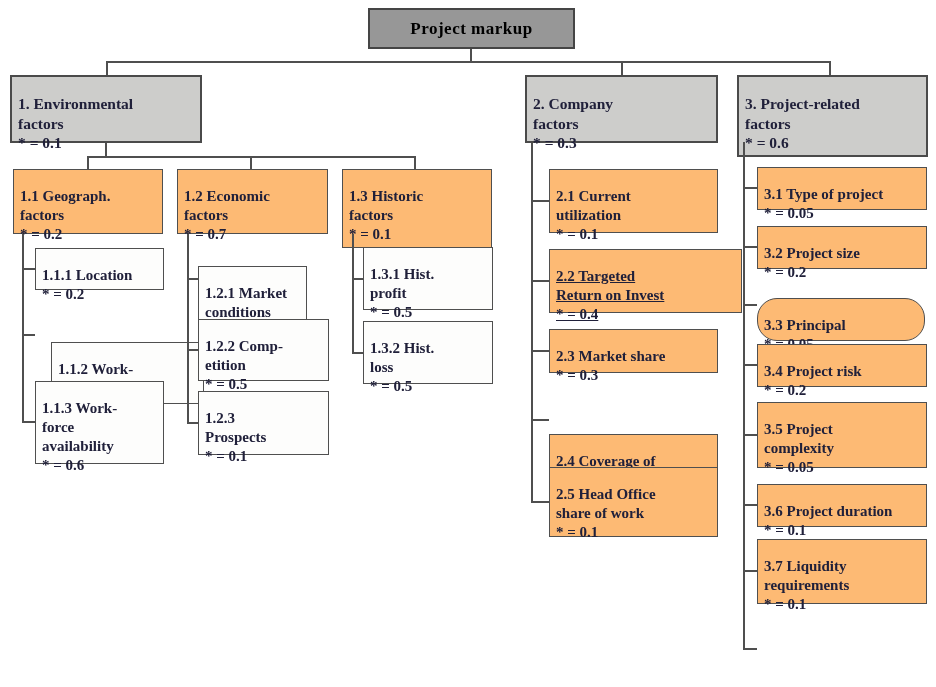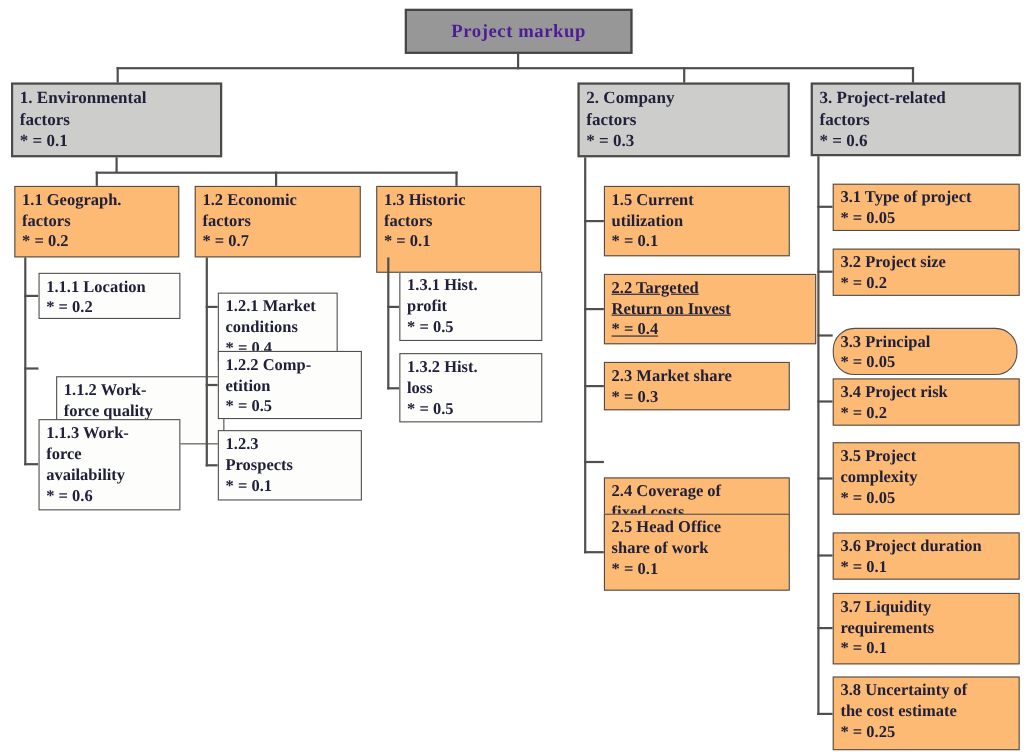--- a/index.html
+++ b/index.html
@@ -4,25 +4,25 @@
 <style>
   html,body{margin:0;padding:0;background:#ffffff;}
   .canvas{
     position:relative;width:936px;height:687px;background:#ffffff;
     font-family:"Liberation Serif","DejaVu Serif",serif;
     font-weight:bold;color:#20203a;overflow:hidden;
   }
   .node{
     position:absolute;box-sizing:border-box;
     white-space:pre-line;line-height:1.27;
-    padding:3px 6px;font-size:15px;
+    padding:17px 6px;font-size:15px;
     background:#e9e9e6;border:1.5px solid #4f4f4f;
   }
   .lvl-root{
-    background:#979797;border:2px solid #454545;color:#4c1d95;
+    background:#979797;border:2px solid #454545;color:#000000;
     font-size:17px;letter-spacing:.5px;
     display:flex;align-items:center;justify-content:center;
     text-align:center;padding:0;
   }
   .lvl1{background:#cdcdcb;border:2px solid #4a4a4a;font-size:15.5px;}
   .lvl2{background:#fdba74;}
   .lvl3{background:#fdfdfc;}
   .vline,.hline{position:absolute;background:#4f4f4f;}
   .vline{width:2px;}
   .hline{height:2px;}
@@ -39,21 +39,21 @@
   <div class="vline" style="left:106px;top:61px;height:15px;"></div>
   <div class="vline" style="left:621px;top:61px;height:15px;"></div>
   <div class="vline" style="left:829px;top:61px;height:15px;"></div>
 
   <div class="node lvl1" style="left:10px;top:75px;width:192px;height:68px;">1. Environmental
 factors
 * = 0.1</div>
   <div class="node lvl1" style="left:525px;top:75px;width:193px;height:68px;">2. Company
 factors
 * = 0.3</div>
-  <div class="node lvl1" style="left:737px;top:75px;width:191px;height:67px;font-family:Liberation Serif, serif;">3. Project-related
+  <div class="node lvl1" style="left:737px;top:75px;width:191px;height:82px;font-family:Liberation Serif, serif;">3. Project-related
 factors
 * = 0.6</div>
 
   <div class="vline" style="left:105px;top:143px;height:14px;"></div>
   <div class="hline" style="left:87px;top:156px;width:329px;"></div>
   <div class="vline" style="left:87px;top:156px;height:13px;"></div>
   <div class="vline" style="left:250px;top:156px;height:13px;"></div>
   <div class="vline" style="left:414px;top:156px;height:13px;"></div>
 
   <div class="node lvl2" style="left:13px;top:169px;width:150px;height:65px;">1.1 Geograph.
@@ -103,21 +103,21 @@
   <div class="node lvl3" style="left:363px;top:321px;width:130px;height:63px;">1.3.2 Hist.
 loss
 * = 0.5</div>
 
   <div class="vline" style="left:531px;top:143px;height:360px;"></div>
   <div class="hline" style="left:531px;top:200px;width:18px;"></div>
   <div class="hline" style="left:531px;top:280px;width:18px;"></div>
   <div class="hline" style="left:531px;top:350px;width:18px;"></div>
   <div class="hline" style="left:531px;top:419px;width:18px;"></div>
   <div class="hline" style="left:531px;top:501px;width:18px;"></div>
-  <div class="node lvl2" style="left:549px;top:169px;width:169px;height:64px;">1.5 Current
+  <div class="node lvl2" style="left:549px;top:169px;width:169px;height:64px;">2.1 Current
 utilization
 * = 0.1</div>
   <div class="node lvl2" style="left:549px;top:249px;width:193px;height:64px;text-decoration:underline;">2.2 Targeted
 Return on Invest
 * = 0.4</div>
   <div class="node lvl2" style="left:549px;top:329px;width:169px;height:44px;">2.3 Market share
 * = 0.3</div>
   <div class="node lvl2" style="left:549px;top:387px;width:169px;height:66px;margin-top:47px;">2.4 Coverage of
 fixed costs
 * = 0.1</div>
@@ -143,17 +143,14 @@
   <div class="node lvl2" style="left:757px;top:344px;width:170px;height:43px;">3.4 Project risk
 * = 0.2</div>
   <div class="node lvl2" style="left:757px;top:402px;width:170px;height:66px;">3.5 Project
 complexity
 * = 0.05</div>
   <div class="node lvl2" style="left:757px;top:484px;width:170px;height:43px;">3.6 Project duration
 * = 0.1</div>
   <div class="node lvl2" style="left:757px;top:539px;width:170px;height:65px;">3.7 Liquidity
 requirements
 * = 0.1</div>
-  <div class="node lvl2" style="left:757px;top:615px;width:170px;height:67px;">3.8 Uncertainty of
-the cost estimate
-* = 0.25</div>
 
 </div>
 
 </body></html>

